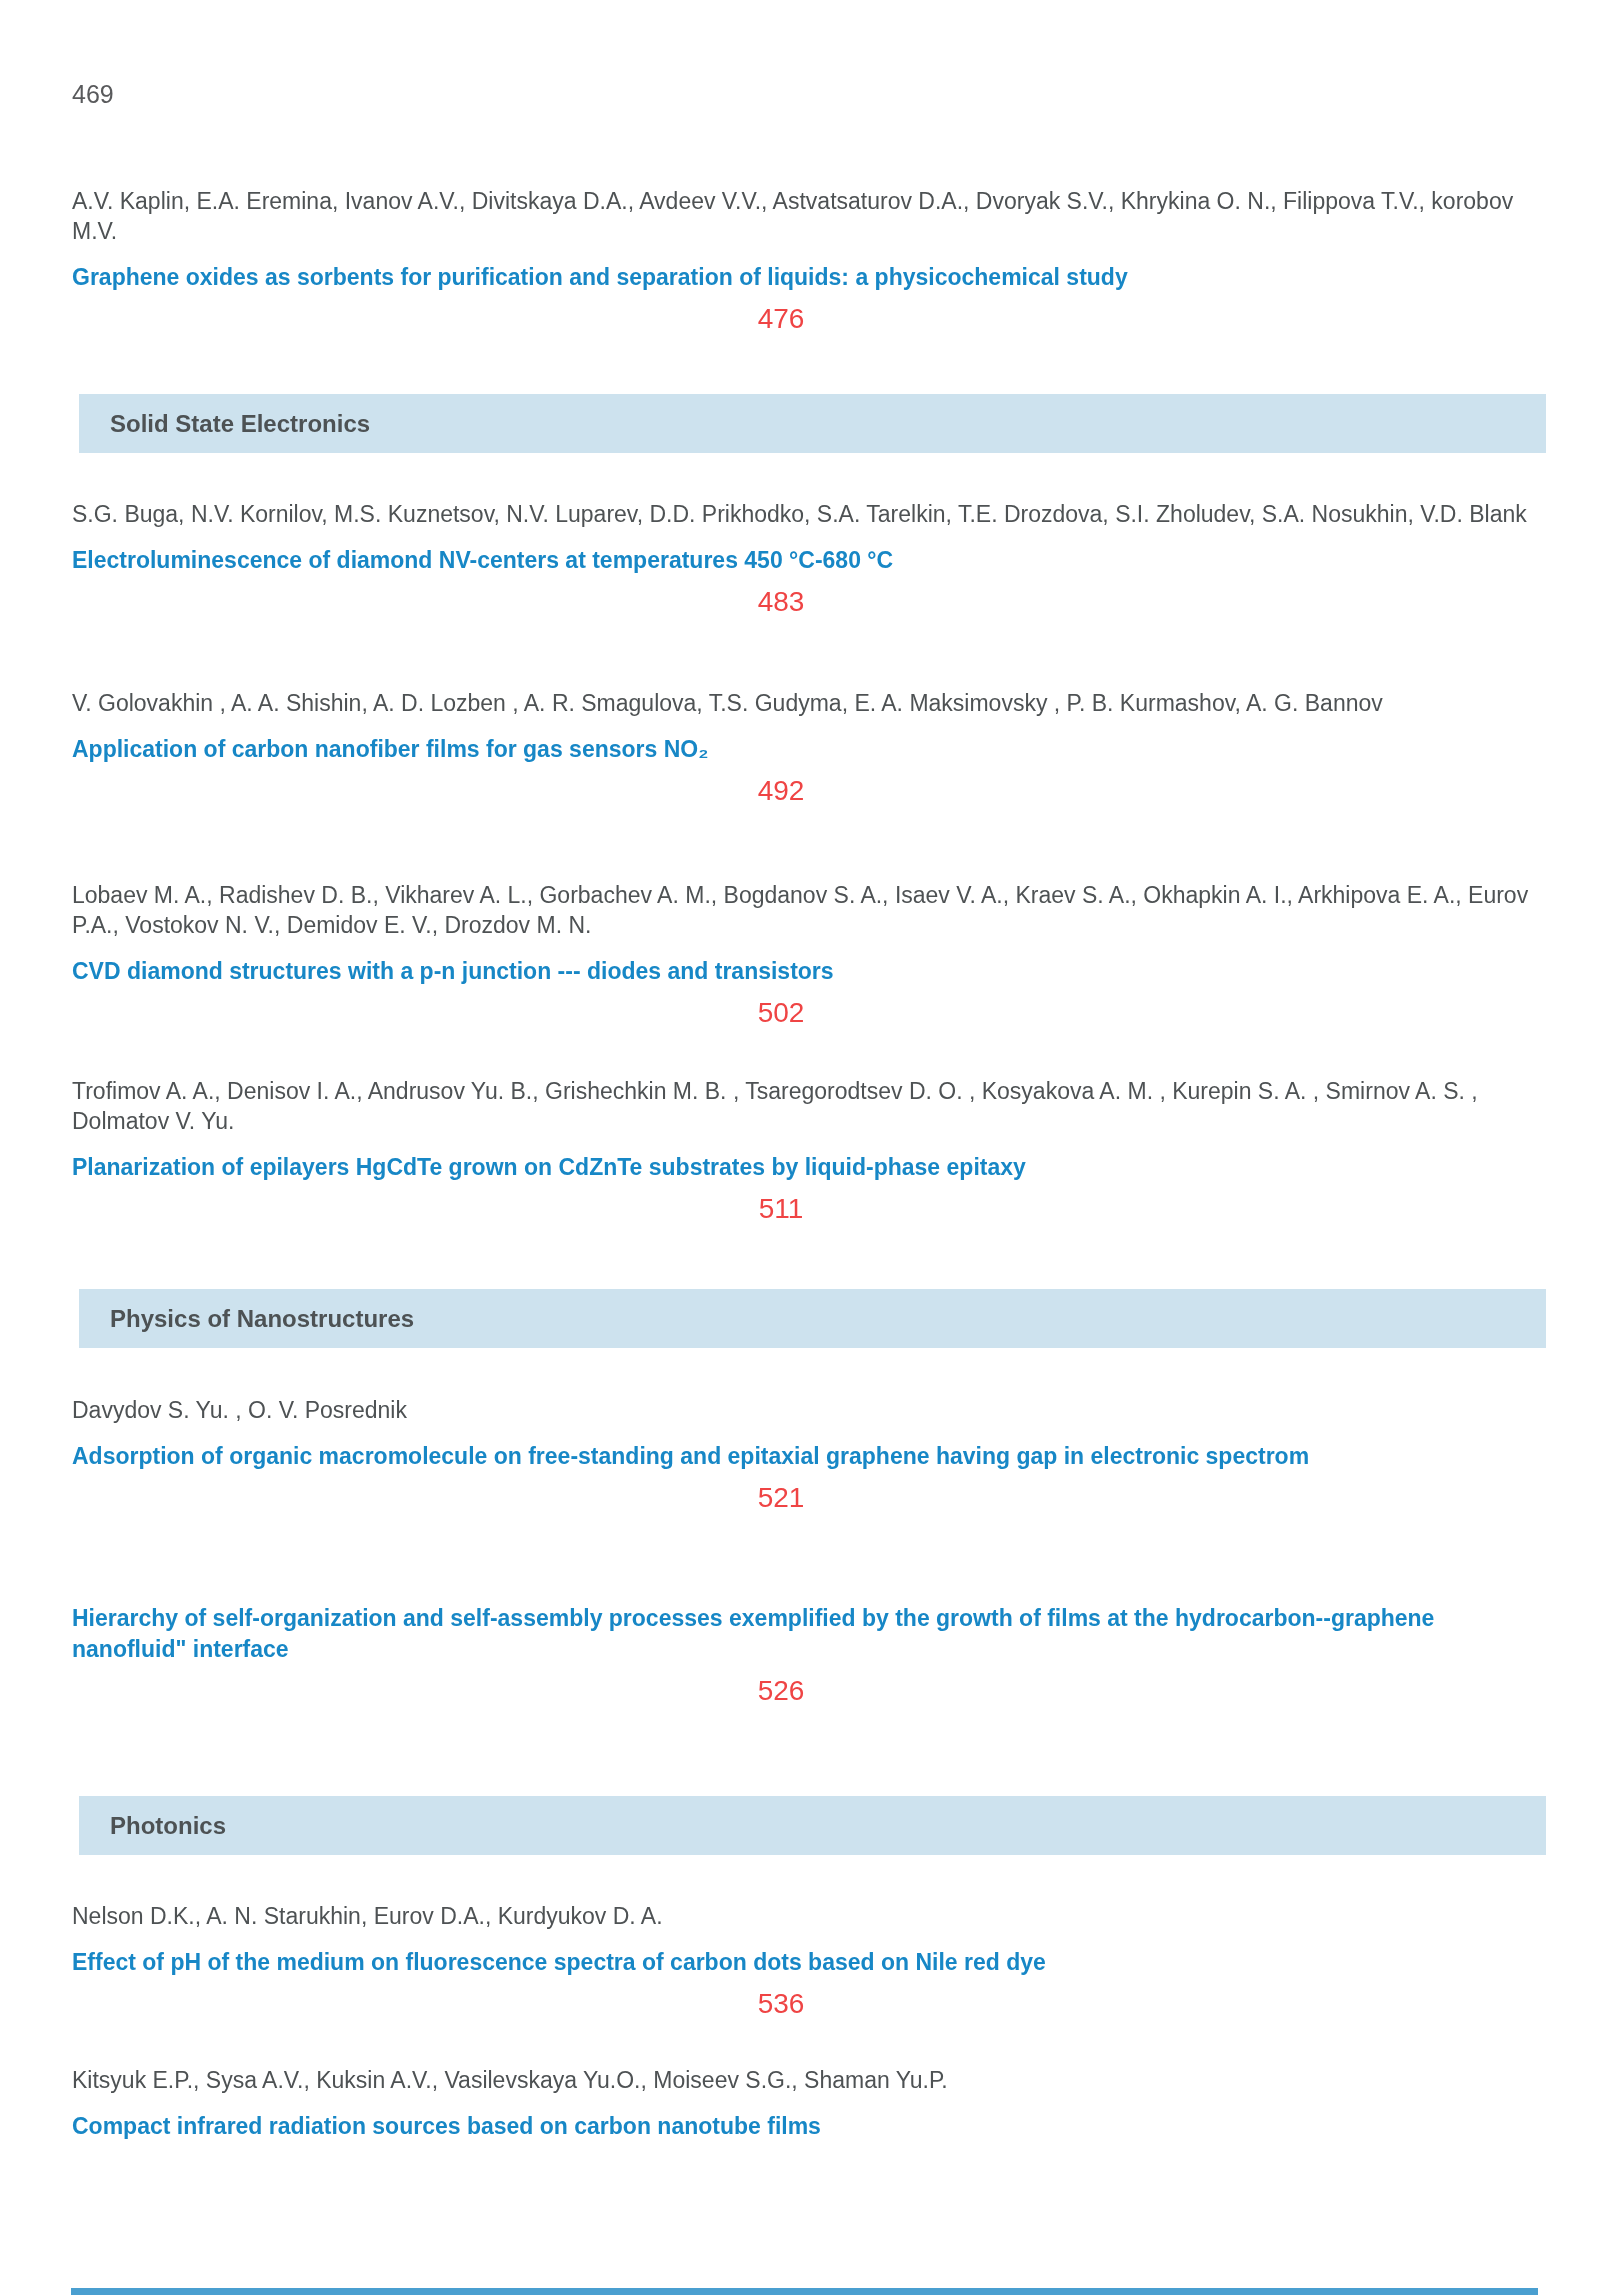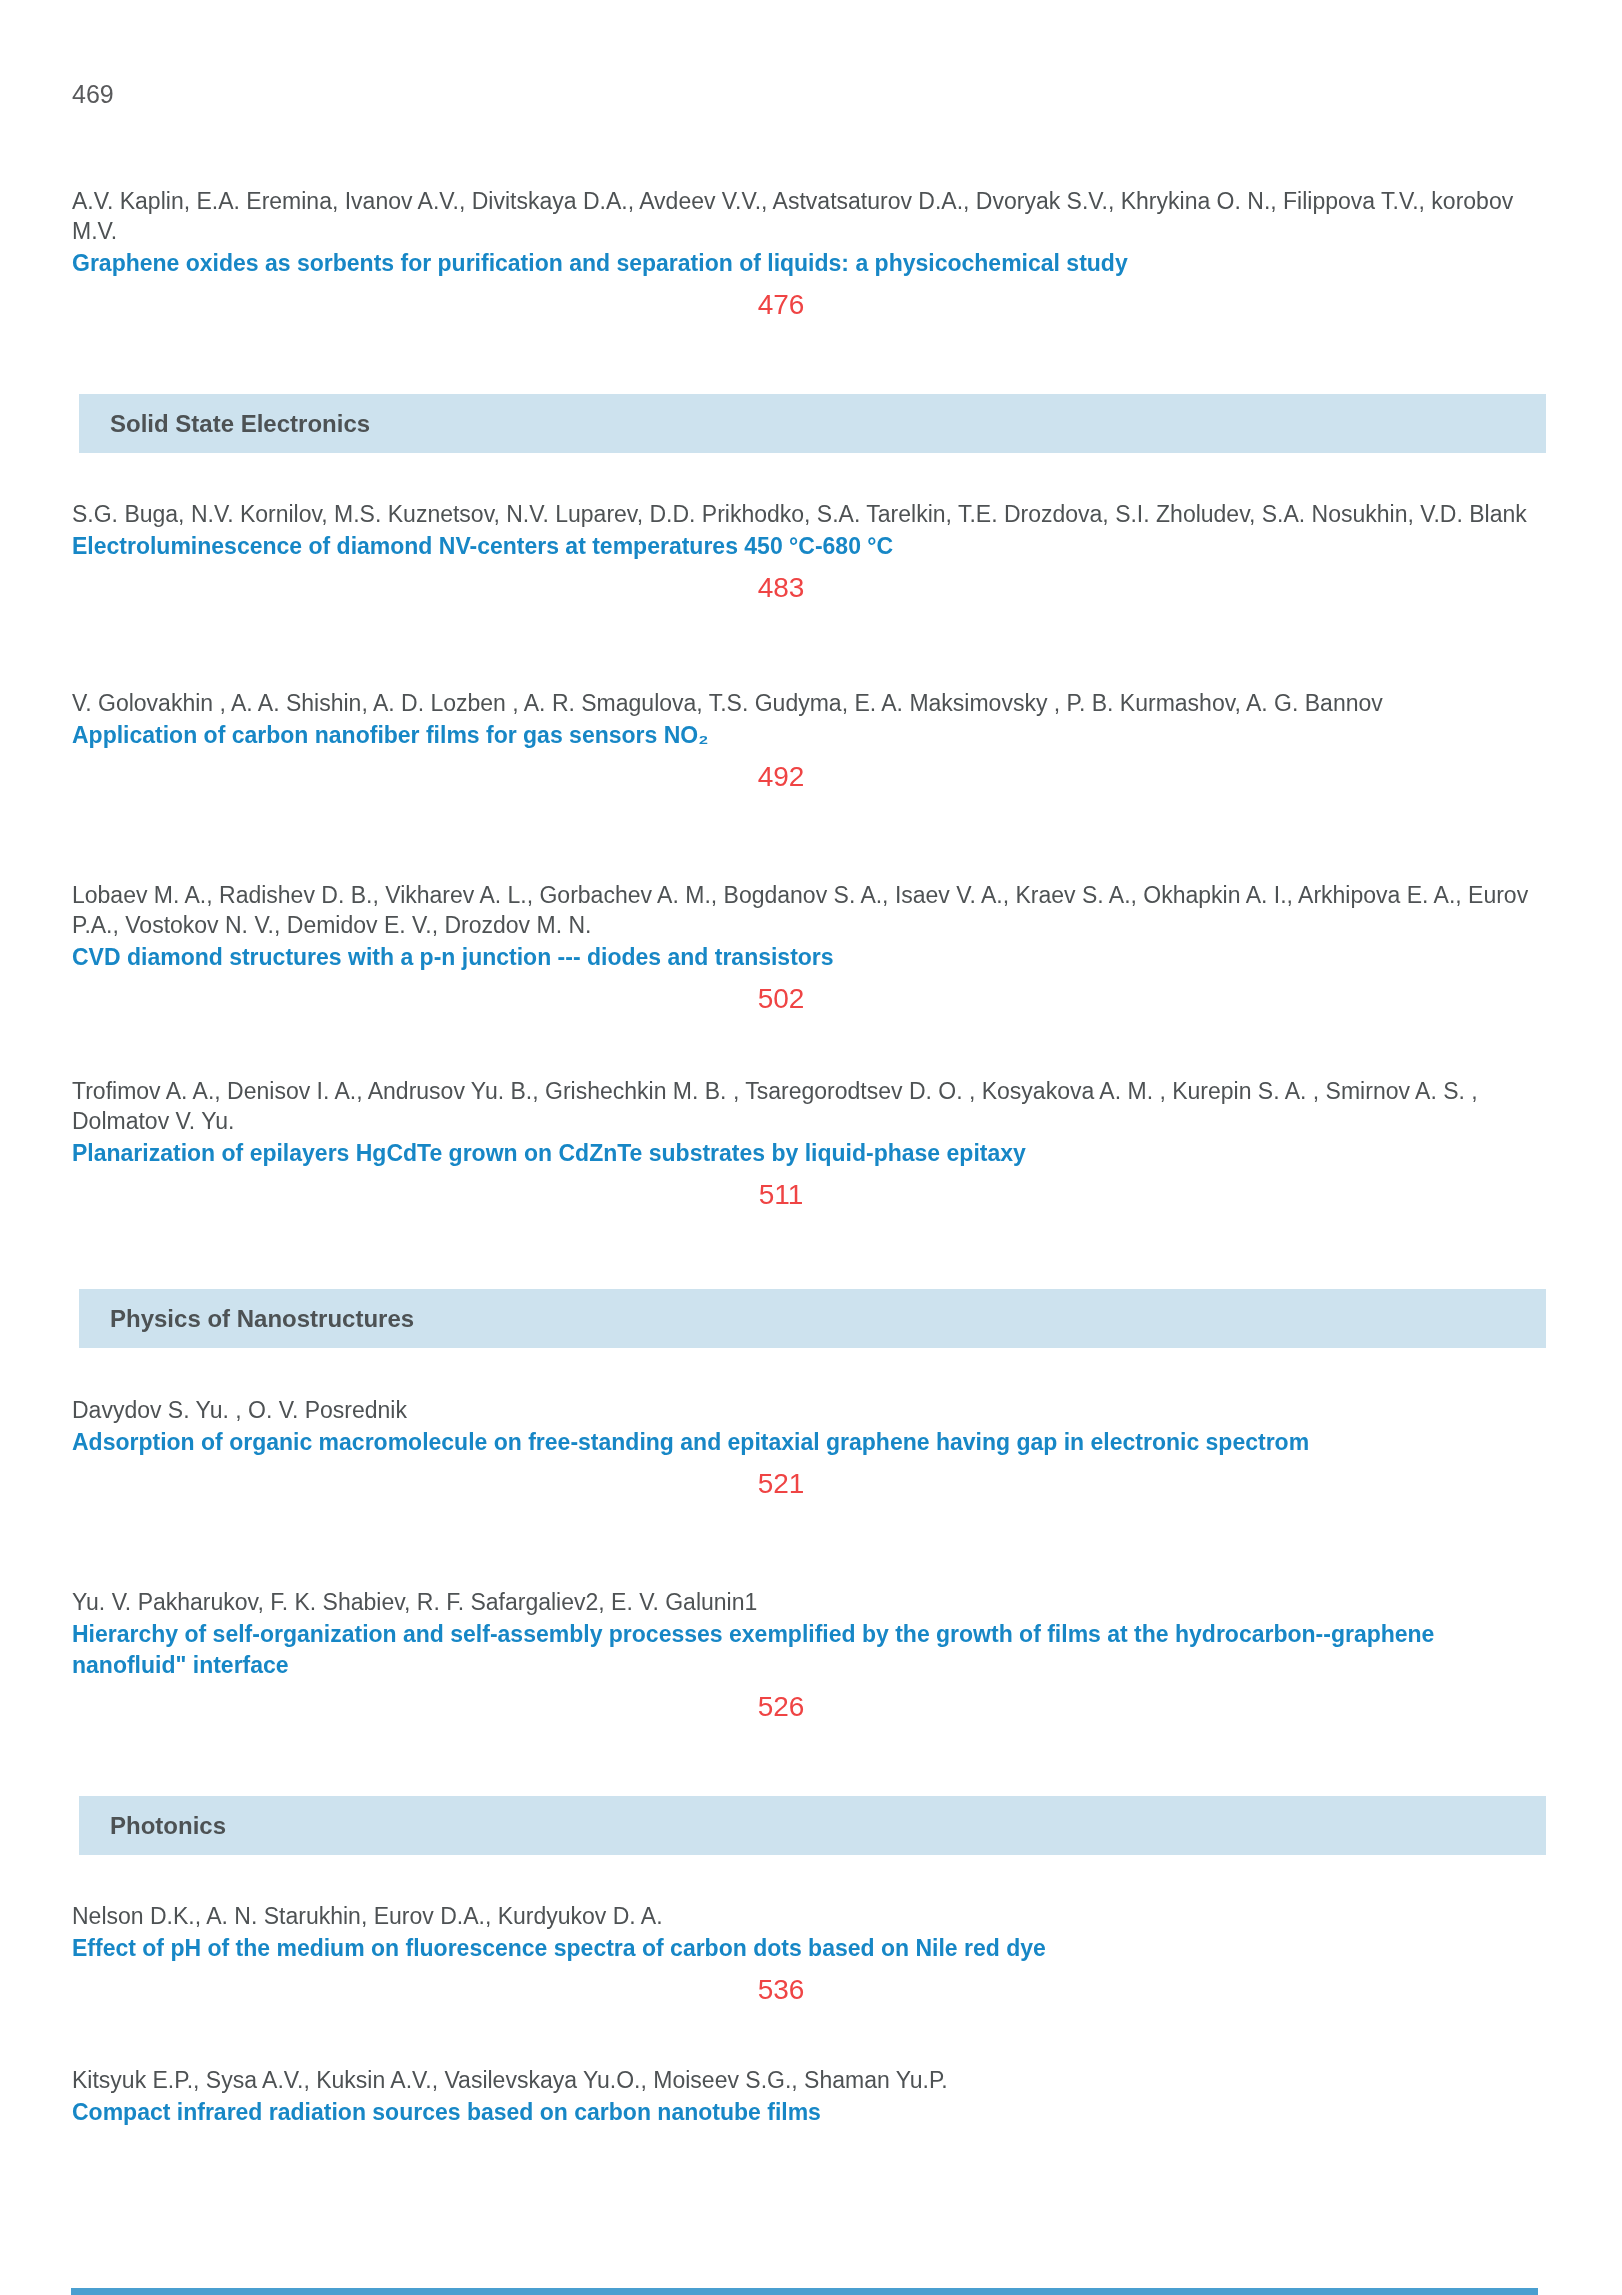--- a/index.html
+++ b/index.html
@@ -30,21 +30,21 @@
   .entry .authors {
     font-size: 23px;
     line-height: 30px;
     color: #4e5254;
   }
   .entry .title {
     font-size: 23px;
     line-height: 31px;
     font-weight: bold;
     color: #1787c6;
-    margin-top: 2px;
+    margin-top: 16px;
   }
   .entry .pagenum {
     font-size: 28px;
     line-height: 29.4px;
     color: #ef4444;
     text-align: center;
     padding-right: 56px;
     margin-top: 10.5px;
   }
   .band {
@@ -116,21 +116,20 @@
   <span>Physics of Nanostructures</span>
 </div>
 
 <div class="abs entry" style="top:1395px">
   <div class="authors">Davydov S. Yu. , O. V. Posrednik</div>
   <div class="title">Adsorption of organic macromolecule on free-standing and epitaxial graphene having gap in electronic spectrom</div>
   <div class="pagenum">521</div>
 </div>
 
 <div class="abs entry" style="top:1587px">
-  <div class="authors">Yu. V. Pakharukov, F. K. Shabiev, R. F. Safargaliev2, E. V. Galunin1</div>
   <div class="title">Hierarchy of self-organization and self-assembly processes exemplified by the growth of films at the hydrocarbon--graphene nanofluid" interface</div>
   <div class="pagenum">526</div>
 </div>
 
 <div class="band" style="top:1796px">
   <span>Photonics</span>
 </div>
 
 <div class="abs entry" style="top:1901px">
   <div class="authors">Nelson D.K., A. N. Starukhin, Eurov D.A., Kurdyukov D. A.</div>

